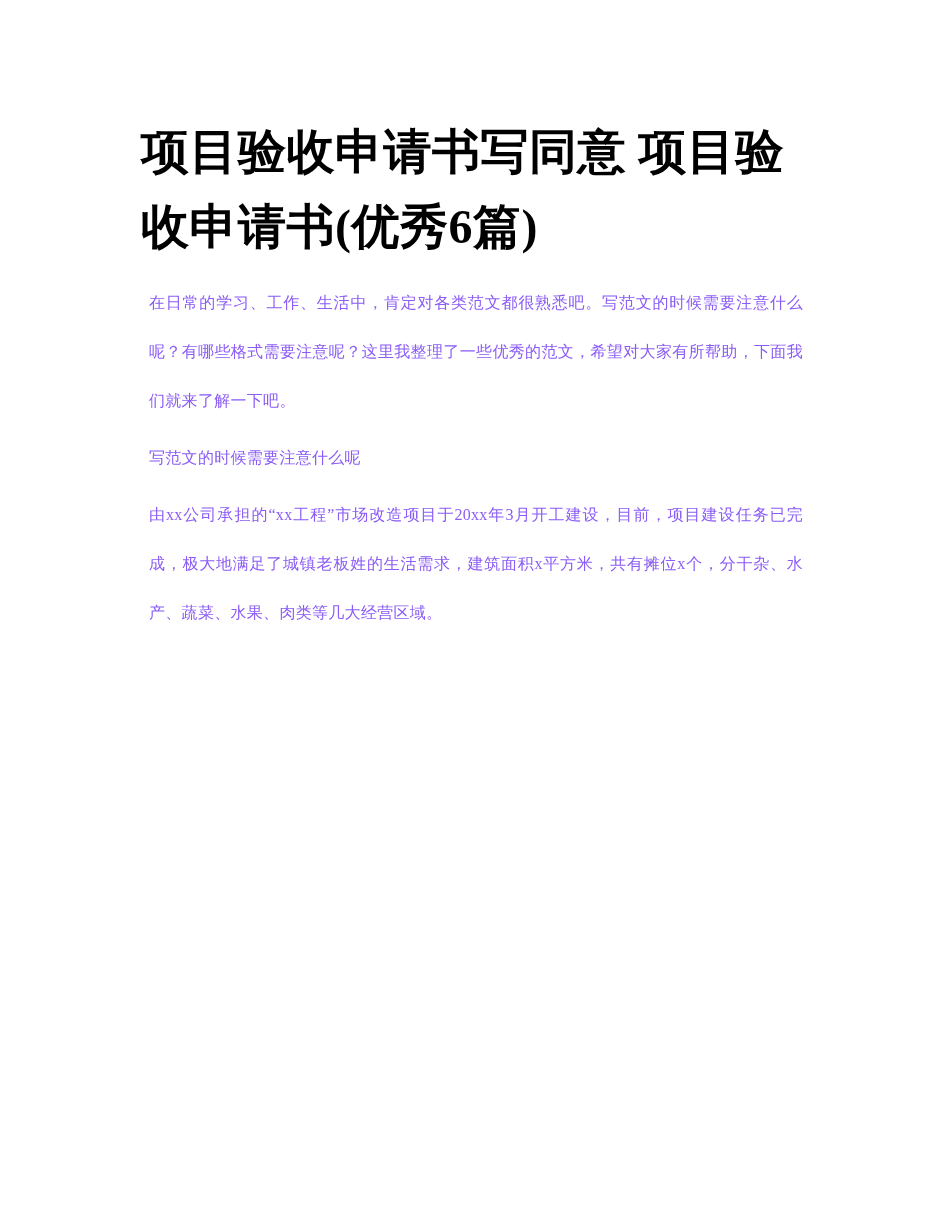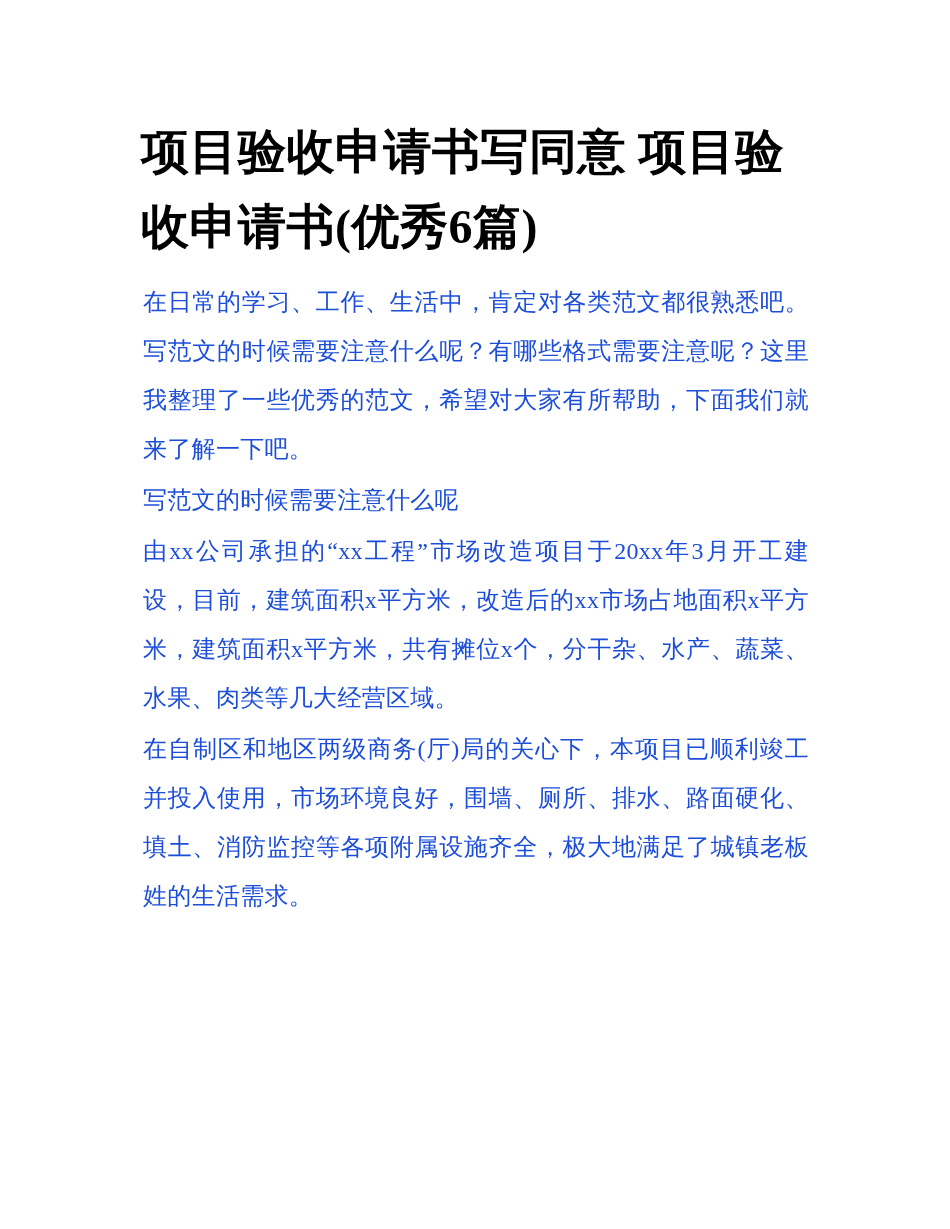--- a/index.html
+++ b/index.html
@@ -25,41 +25,40 @@
   .title {
     margin: 114px 0 14px 0;
     font-size: 48px;
     font-weight: 700;
     line-height: 75px;
     letter-spacing: 0.5px;
     text-align: left;
     color: #000000;
   }
   .body-text p.para {
-    margin: 2px;
+    margin: 8px;
     padding: 0;
-    font-size: 24px;
+    font-size: 16px;
     line-height: 49px;
     text-align: justify;
     letter-spacing: 0.3px;
-    color: #1d4ed8;
+    color: #8b5cf6;
     word-break: normal;
   }
 </style>
 </head>
 <body>
 
 <div class="page">
   <div class="content">
     <h1 class="title">项目验收申请书写同意 项目验收申请书(优秀6篇)</h1>
     <div class="body-text">
 
         <p class="para">在日常的学习、工作、生活中，肯定对各类范文都很熟悉吧。写范文的时候需要注意什么呢？有哪些格式需要注意呢？这里我整理了一些优秀的范文，希望对大家有所帮助，下面我们就来了解一下吧。</p>
 
         <p class="para">写范文的时候需要注意什么呢</p>
 
-        <p class="para">由xx公司承担的“xx工程”市场改造项目于20xx年3月开工建设，目前，建筑面积x平方米，改造后的xx市场占地面积x平方米，建筑面积x平方米，共有摊位x个，分干杂、水产、蔬菜、水果、肉类等几大经营区域。</p>
+        <p class="para">由xx公司承担的“xx工程”市场改造项目于20xx年3月开工建设，目前，项目建设任务已完成，极大地满足了城镇老板姓的生活需求，建筑面积x平方米，共有摊位x个，分干杂、水产、蔬菜、水果、肉类等几大经营区域。</p>
 
 
-        <p class="para">在自制区和地区两级商务(厅)局的关心下，本项目已顺利竣工并投入使用，市场环境良好，围墙、厕所、排水、路面硬化、填土、消防监控等各项附属设施齐全，极大地满足了城镇老板姓的生活需求。</p>
       </div>
   </div>
 </div>
 
 </body></html>

